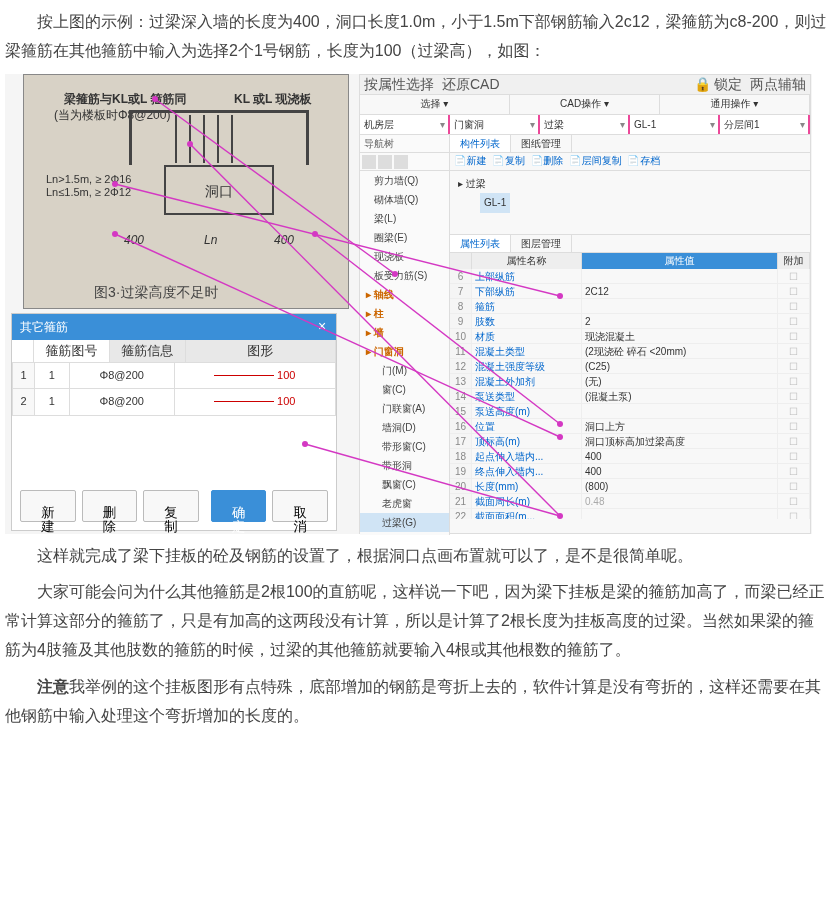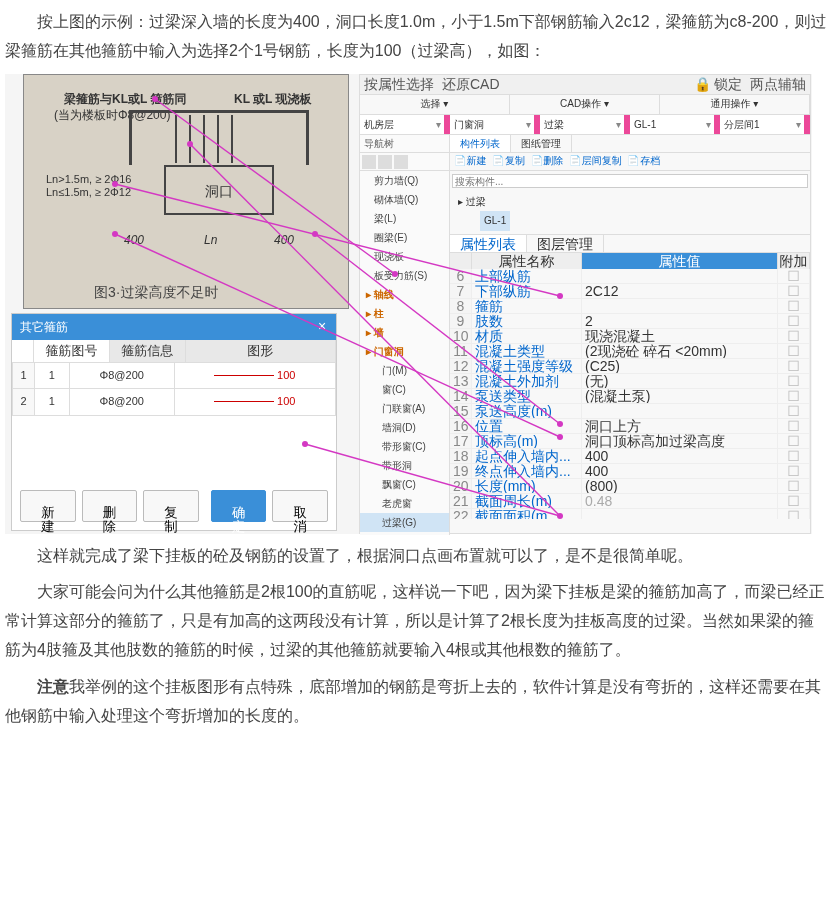--- a/index.html
+++ b/index.html
@@ -34,42 +34,42 @@
 .dlg-tbl .red{color:#c00}
 .dlg-btns{position:absolute;bottom:8px;left:8px;right:8px;display:flex;gap:6px;font-size:11px;align-items:center}
 .dlg-btn{padding:15px 14px;border:1px solid #bbb;background:#f8f8f8;border-radius:2px;height:22px;line-height:14px}
 .dlg-btn.pri{background:#3a8fd8;color:#fff;border-color:#3a8fd8}
 .right-pane{position:absolute;left:354px;top:0;width:452px;height:460px;background:#f8f8f8;border:1px solid #ddd}
 .rp-toolbar{height:20px;background:#f0f0f0;font-size:14px;display:flex;align-items:center;padding:0 4px;gap:8px;border-bottom:1px solid #ddd}
 .rp-tb-item{color:#555;display:flex;align-items:center;gap:2px}
 .rp-selrow{height:20px;background:#f8f8f8;font-size:10px;display:flex;align-items:center;border-bottom:1px solid #ddd}
 .rp-sel{flex:1;text-align:center;border-right:1px solid #ddd;line-height:20px}
 .rp-drops{height:20px;display:flex;font-size:10px;border-bottom:1px solid #ddd}
-.rp-drop{flex:1;border-right:6px solid #ec4899;padding:0 4px;line-height:20px;background:#fff;position:relative}
+.rp-drop{flex:1;border-right:2px solid #ec4899;padding:0 4px;line-height:20px;background:#fff;position:relative}
 .rp-drop::after{content:"▾";position:absolute;right:3px;top:0;color:#888}
 .rp-body{display:flex;height:400px}
 .rp-nav{width:90px;border-right:1px solid #ddd;background:#fafafa;font-size:10px;overflow:hidden}
 .rp-nav-hdr{height:18px;line-height:18px;padding-left:4px;color:#666;border-bottom:1px solid #ddd}
 .rp-nav-icons{height:18px;display:flex;gap:2px;padding:2px;border-bottom:1px solid #ddd}
 .rp-nav-icons span{width:14px;height:14px;background:#ddd}
 .rp-nav-item{padding:2px 4px 2px 14px;color:#444;line-height:15px;position:relative}
 .rp-nav-item.act{background:#d0e4f5}
 .rp-nav-item.hdr{padding-left:6px;font-weight:bold;color:#c60}
 .rp-main{flex:1;display:flex;flex-direction:column}
 .rp-list{height:100px;border-bottom:1px solid #ddd;font-size:10px}
 .rp-list-tabs{height:18px;display:flex;border-bottom:1px solid #ddd}
 .rp-list-tab{padding:0 10px;line-height:18px;border-right:1px solid #ddd}
 .rp-list-tab.act{background:#fff;color:#06c}
 .rp-list-tools{height:18px;display:flex;gap:6px;padding:0 4px;align-items:center;border-bottom:1px solid #ddd;color:#06c}
 .rp-list-search{height:18px;padding:2px}
 .rp-list-search input{width:100%;height:14px;font-size:10px;border:1px solid #ccc;padding:0 2px}
 .rp-list-tree{padding:4px 8px;font-size:10px}
 .rp-list-tree .node{padding-left:12px}
 .rp-list-tree .leaf{background:#d0e4f5;display:inline-block;padding:1px 4px;margin-left:10px}
-.rp-props{flex:1;font-size:14px;overflow:hidden}
+.rp-props{flex:1;font-size:10px;overflow:hidden}
 .rp-props-tabs{height:18px;display:flex;border-bottom:1px solid #ddd}
 .rp-props-tab{padding:0 10px;line-height:18px;border-right:1px solid #ddd}
 .rp-props-tab.act{background:#fff;color:#06c}
 .rp-props-hdr{height:16px;display:flex;background:#eee}
 .rp-props-hdr div{border-right:1px solid #ddd;text-align:center;line-height:16px}
 .rp-props-hdr .c0{width:22px}
 .rp-props-hdr .c1{width:110px}
 .rp-props-hdr .c2{flex:1;background:#3a8fd8;color:#fff}
 .rp-props-hdr .c3{width:32px}
 .rp-props-tbl{overflow:auto;height:250px}
@@ -206,23 +206,20 @@
             <div class="rp-list-tab act">构件列表</div>
             <div class="rp-list-tab">图纸管理</div>
           </div>
           <div class="rp-list-tools" id="list-tools">
               <span>📄新建</span>
               <span>📄复制</span>
               <span>📄删除</span>
               <span>📄层间复制</span>
               <span>📄存档</span>
             </div>
-          <div class="rp-list-search">
-            <input placeholder="搜索构件..." style="">
-          </div>
           <div class="rp-list-tree">
             <div>▸ <span>过梁</span></div>
             <div class="node"><span class="leaf">GL-1</span></div>
           </div>
         </div>
         <div class="rp-props">
           <div class="rp-props-tabs">
             <div class="rp-props-tab act">属性列表</div>
             <div class="rp-props-tab">图层管理</div>
           </div>

